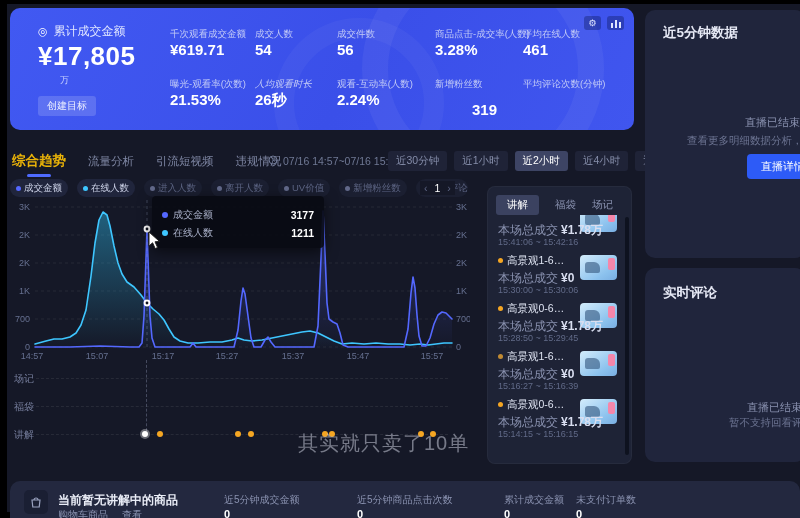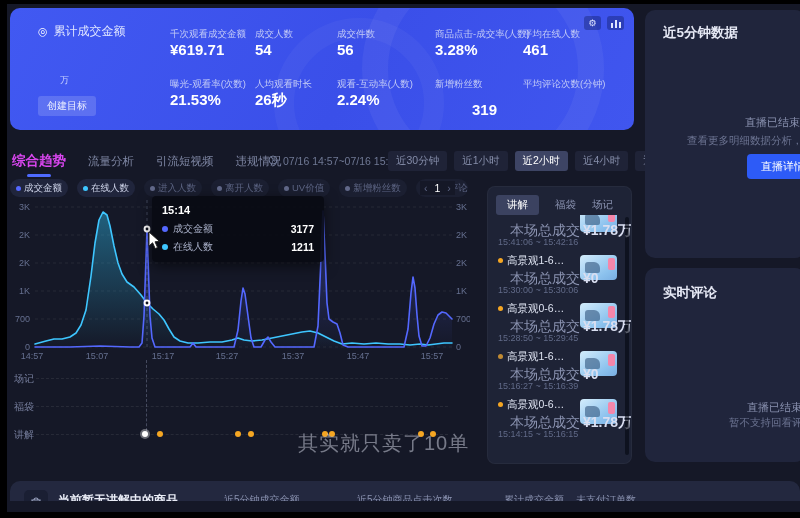--- a/index.html
+++ b/index.html
@@ -21,21 +21,21 @@
   .goal-btn{font-size:10px;color:#eef1ff;background:rgba(255,255,255,.16);border-radius:3px;
             padding:3px 9px;cursor:default;}
   .m-label{font-size:9.5px;color:#c3cbf7;}
   .m-value{font-size:15px;font-weight:bold;color:#fff;}
   .b-icons{display:flex;gap:6px;}
   .b-ic{width:17px;height:14px;display:flex;align-items:center;justify-content:center;
         background:rgba(10,20,80,.35);border-radius:3px;font-size:9px;color:#dfe5ff;}
   
   .ttabs{display:flex;align-items:baseline;gap:22px;}
   .ttab{font-size:11.5px;color:#7e86a3;}
-  .ttab.on{font-size:13.5px;color:#d946ef;font-weight:bold;position:relative;}
+  .ttab.on{font-size:13.5px;color:#eab308;font-weight:bold;position:relative;}
   .ttab.on::after{content:"";position:absolute;left:50%;transform:translateX(-50%);bottom:-7px;
                   width:24px;height:3px;border-radius:2px;background:#4f6bff;}
   .dater{display:flex;align-items:center;gap:5px;font-size:10.5px;color:#6f7894;}
   .rchips{display:flex;gap:7px;}
   .rchip{font-size:10.5px;color:#858da9;padding:3px 8px;border-radius:3px;background:#1f2337;}
   .rchip.on{background:#3d4464;color:#fff;}
   .chips{display:flex;gap:9px;align-items:center;}
   .chip{display:inline-flex;align-items:center;gap:3px;height:18px;padding:0 6px;border-radius:9px;
         background:#20253c;font-size:9.5px;color:#cfd5ea;}
   .chip.off{color:#5d6584;background:#1b1f31;}
@@ -67,34 +67,34 @@
   .xi-dot{position:absolute;left:0;top:4px;width:5px;height:5px;border-radius:50%;background:#f5a623;}
   .xi-dot.dim{background:#c08a33;}
   .xi-title{position:absolute;left:9px;top:0;width:66px;font-size:10.5px;color:#dfe4f2;
             overflow:hidden;text-overflow:ellipsis;white-space:nowrap;}
   .xi-thumb{position:absolute;right:0;top:1px;width:37px;height:25px;border-radius:4px;
             background:linear-gradient(145deg,#d3ecfb 0%,#8cc2ee 70%,#79aee2 100%);}
   .xi-thumb::after{content:"";position:absolute;right:2px;top:3px;width:7px;height:12px;
             background:#ff7fa2;border-radius:2px;opacity:.9;}
   .xi-thumb::before{content:"";position:absolute;left:5px;top:7px;width:15px;height:11px;
             background:#3c5f86;border-radius:3px 6px 2px 2px;opacity:.65;}
-  .xi-val{position:absolute;left:12px;top:16px;font-size:14px;color:#8a92b0;}
+  .xi-val{position:absolute;left:0;top:16px;font-size:12px;color:#8a92b0;}
   .xi-val b{color:#d9def0;font-weight:bold;margin-left:3px;}
   .xi-time{position:absolute;left:0;top:31px;font-size:9px;color:#616a88;}
   .xscroll{position:absolute;right:2px;top:30px;width:4px;height:238px;border-radius:2px;
            background:rgba(4,7,16,.6);}
   
   .rpanel{background:#20253c;border-radius:10px;overflow:hidden;}
   .rp-title{font-size:13.5px;font-weight:bold;color:#e6e9f5;}
   .rp-status{font-size:11px;color:#8a92b0;}
   .rp-hint{font-size:10.5px;color:#6c7492;}
   .blue-btn{background:#2d5bf7;color:#fff;font-size:11px;border-radius:4px;
             padding:5px 14px;display:inline-block;}
   
-  .bbar{left:10px;top:481px;width:790px;height:20px;background:#23283f;
+  .bbar{left:10px;top:481px;width:790px;height:37px;background:#23283f;
         border-radius:10px 10px 0 0;overflow:hidden;}
   .bb-ic{position:absolute;left:14px;top:9px;width:24px;height:24px;background:#1a1f33;
          border-radius:5px;display:flex;align-items:center;justify-content:center;}
   .bb-title{font-size:12px;font-weight:bold;color:#e9ecf6;}
   .bb-lab{font-size:10px;color:#8a92b0;}
   .bb-val{font-size:11px;font-weight:bold;color:#fff;}
   .bb-sub{font-size:10px;color:#8a92b0;}
 </style>
 </head>
 <body>
@@ -112,37 +112,38 @@
               <rect x="4" y="1" width="2" height="8"></rect>
               <rect x="8" y="3" width="2" height="6"></rect>
             </g>
           </svg>
       </span>
     </div>
     <div class="abs" style="left:28px;top:15px;display:flex;align-items:center;gap:6px;z-index:2;">
       <span style="font-size:11px;color:#fff;">◎</span>
       <span class="b-title nw">累计成交金额</span>
     </div>
+    <div class="abs b-val-main nw" style="left:28px;top:33px;z-index:2;">¥17,805</div>
     <div class="abs b-unit" style="left:50px;top:66px;z-index:2;">万</div>
     <div class="abs goal-btn nw" style="left:28px;top:88px;z-index:2;">创建目标</div>
 
     <div class="abs m-label nw" style="left:160px;top:20px;z-index:2;">千次观看成交金额</div>
     <div class="abs m-value nw" style="left:160px;top:33px;z-index:2;">¥619.71</div>
     <div class="abs m-label nw" style="left:245px;top:20px;z-index:2;">成交人数</div>
     <div class="abs m-value nw" style="left:245px;top:33px;z-index:2;">54</div>
     <div class="abs m-label nw" style="left:327px;top:20px;z-index:2;">成交件数</div>
     <div class="abs m-value nw" style="left:327px;top:33px;z-index:2;text-align:right;">56</div>
     <div class="abs m-label nw" style="left:425px;top:20px;z-index:2;">商品点击-成交率(人数)</div>
     <div class="abs m-value nw" style="left:425px;top:33px;z-index:2;">3.28%</div>
     <div class="abs m-label nw" style="left:513px;top:20px;z-index:2;">平均在线人数</div>
     <div class="abs m-value nw" style="left:513px;top:33px;z-index:2;">461</div>
 
     <div class="abs m-label nw" style="left:160px;top:70px;z-index:2;">曝光-观看率(次数)</div>
     <div class="abs m-value nw" style="left:160px;top:83px;z-index:2;">21.53%</div>
-    <div class="abs m-label nw" style="left:245px;top:70px;z-index:2;">人均观看时长</div>
+    <div class="abs m-label nw" style="left:245px;top:70px;z-index:2;font-style:italic;">人均观看时长</div>
     <div class="abs m-value nw" style="left:245px;top:83px;z-index:2;">26秒</div>
     <div class="abs m-label nw" style="left:327px;top:70px;z-index:2;">观看-互动率(人数)</div>
     <div class="abs m-value nw" style="left:327px;top:83px;z-index:2;text-align:right;">2.24%</div>
     <div class="abs m-label nw" style="left:425px;top:70px;z-index:2;">新增粉丝数</div>
     <div class="abs m-value nw" style="left:425px;top:93px;z-index:2;margin-left:37px;">319</div>
     <div class="abs m-label nw" style="left:513px;top:70px;z-index:2;">平均评论次数(分钟)</div>
     <div class="abs m-value nw" style="left:513px;top:83px;z-index:2;margin-top:40px;">30</div>
   </div>
 
   <div class="abs ttabs" style="left:12px;top:152px;">
@@ -264,21 +265,20 @@
       <text class="tickt" x="227" y="161">15:27</text>
       <text class="tickt" x="293" y="161">15:37</text>
       <text class="tickt" x="358" y="161">15:47</text>
       <text class="tickt" x="432" y="161">15:57</text>
     </g>
   </svg>
 
   <div class="abs crosshair" style="left:146px;top:360px;height:76px;"></div>
 
   <div class="abs tooltip" style="left:152px;top:196px;">
-    <div class="tt-time">15:14</div>
     <div class="tt-row">
       <span class="d" style="background:#5468ff;"></span>
       <span class="nw">成交金额</span>
       <span class="v">3177</span>
     </div>
     <div class="tt-row">
       <span class="d" style="background:#3ec6ff;"></span>
       <span class="nw">在线人数</span>
       <span class="v">1211</span>
     </div>

